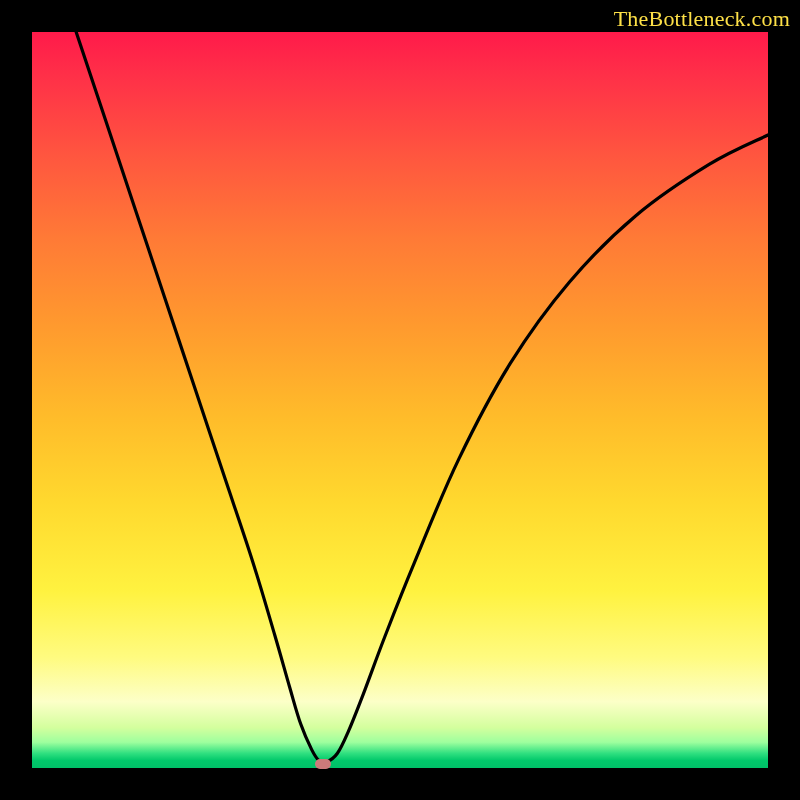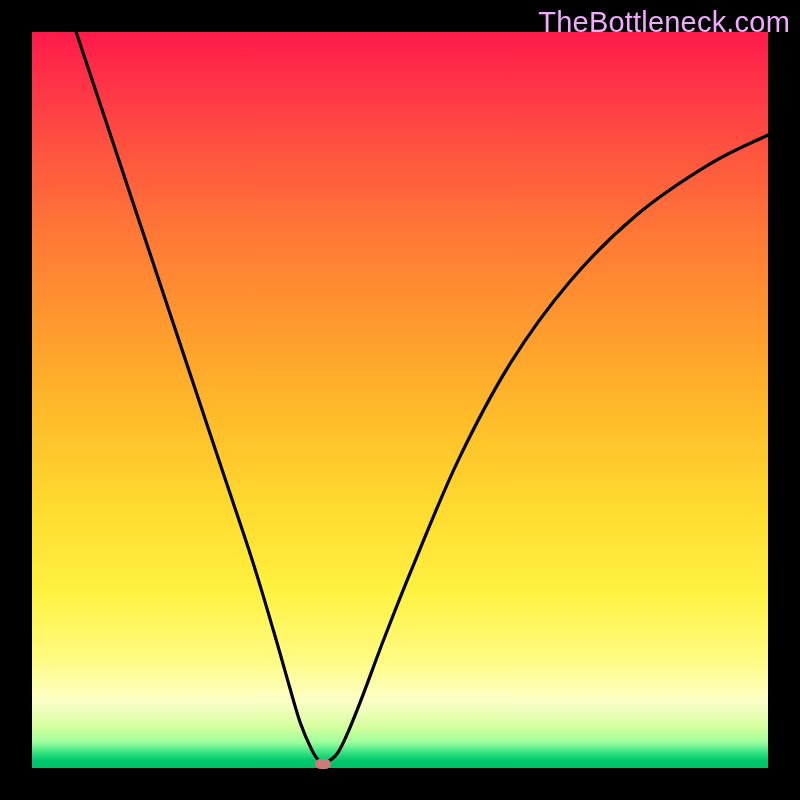--- a/index.html
+++ b/index.html
@@ -40,25 +40,26 @@
       #9eff9e 96.5%,
       #30e080 98%,
       #00c86a 99%,
       #00c068 100%
     );
   }
   .watermark {
     position: absolute;
     top: 6px;
     right: 10px;
-    color: #f0abfc;
-    font-size: 29px;
+    color: #fde047;
+    font-size: 22px;
     font-weight: 500;
     letter-spacing: 0.2px;
     user-select: none;
+    font-family: Liberation Serif, serif;
   }
   .marker {
     position: absolute;
     width: 16px;
     height: 10px;
     background: #cc7a7a;
     border-radius: 5px;
     transform: translate(-50%, -50%);
   }
   svg.curve {

